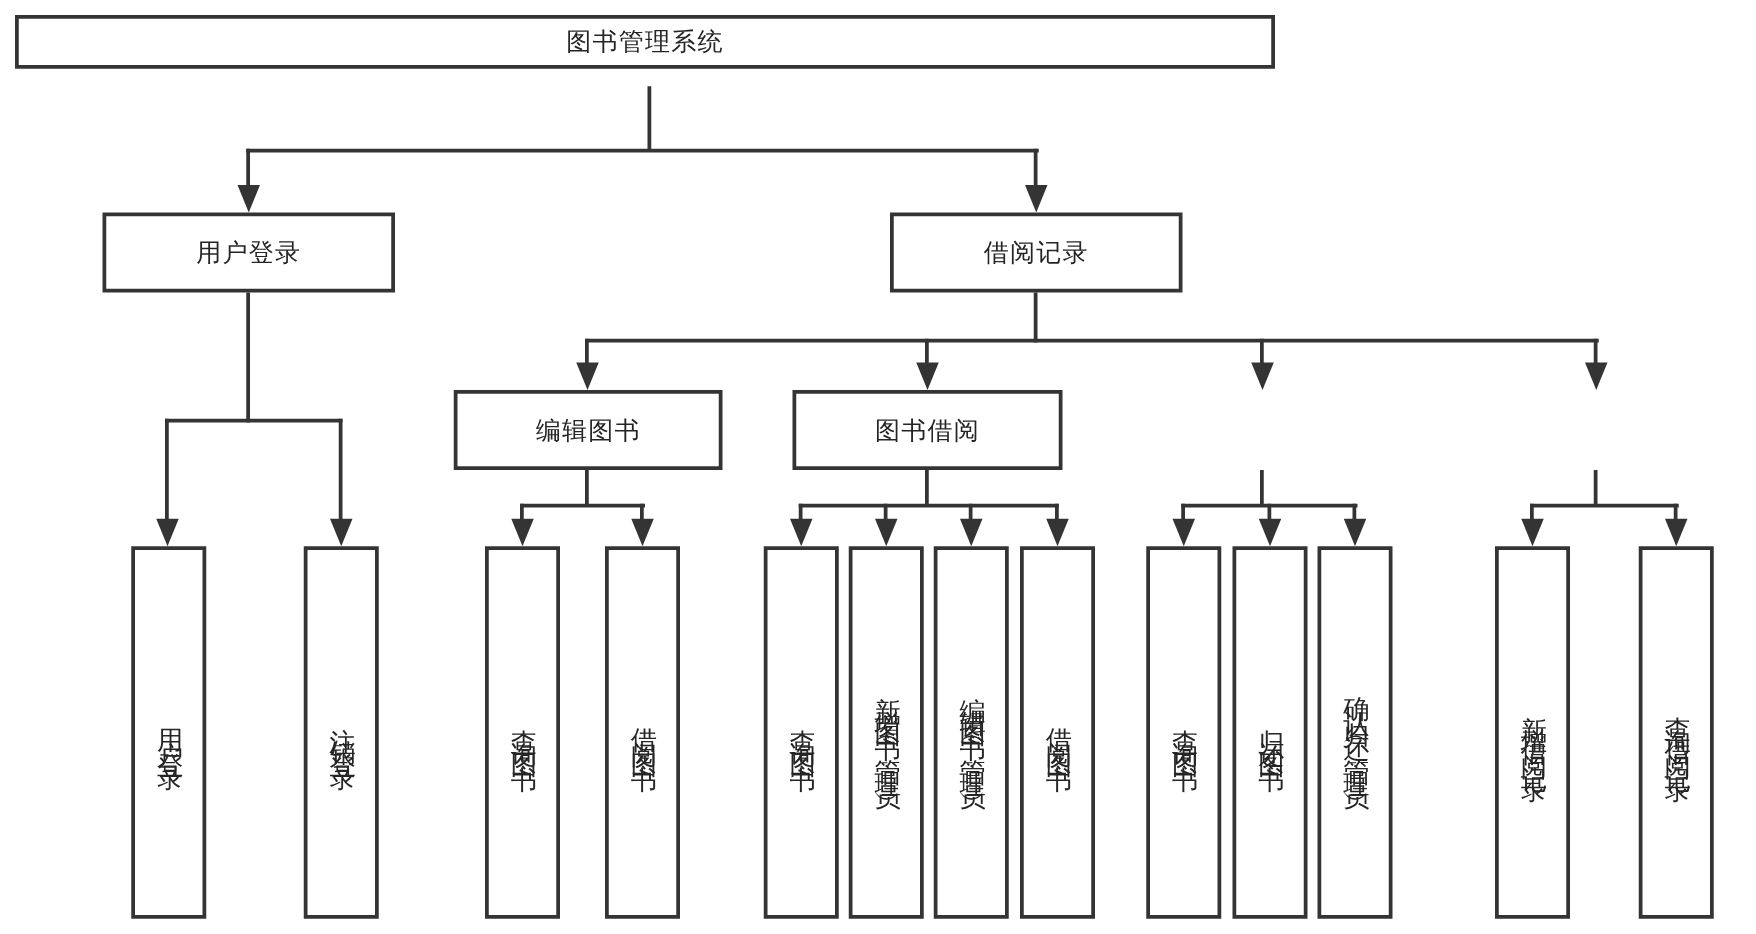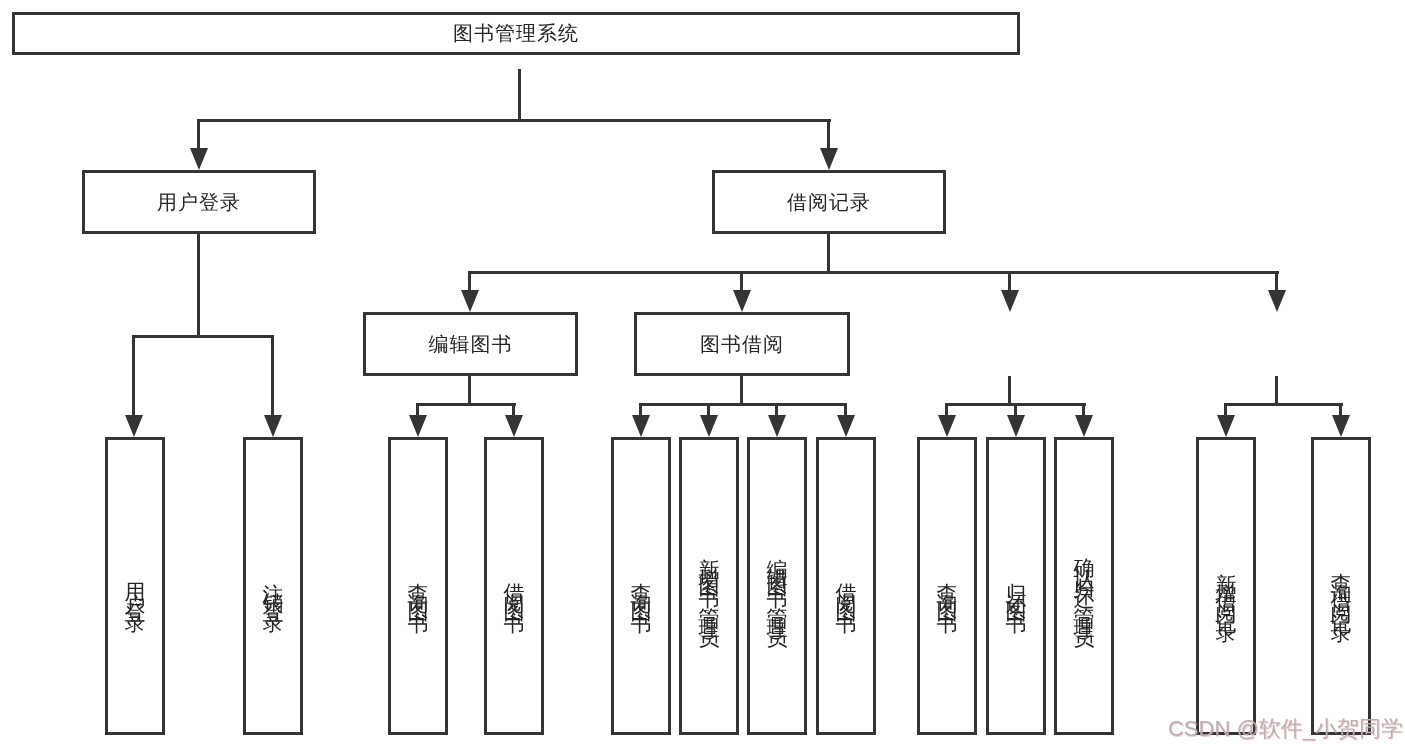--- a/index.html
+++ b/index.html
@@ -152,15 +152,14 @@
   <div class="vbox" style="left:747px;"><span>编辑图书（管理员）</span></div>
   <div class="vbox" style="left:816px;"><span>借阅图书</span></div>
 
   <div class="vbox" style="left:917px;"><span>查询图书</span></div>
   <div class="vbox" style="left:986px;"><span>归还图书</span></div>
   <div class="vbox" style="left:1054px;"><span>确认归还（管理员）</span></div>
 
   <div class="vbox" style="left:1196px;"><span>新增借阅记录</span></div>
   <div class="vbox" style="left:1311px;"><span>查询借阅记录</span></div>
 
-  <div id="watermark">CSDN @软件_小贺同学</div>
 
 </div>
 
 </body></html>

